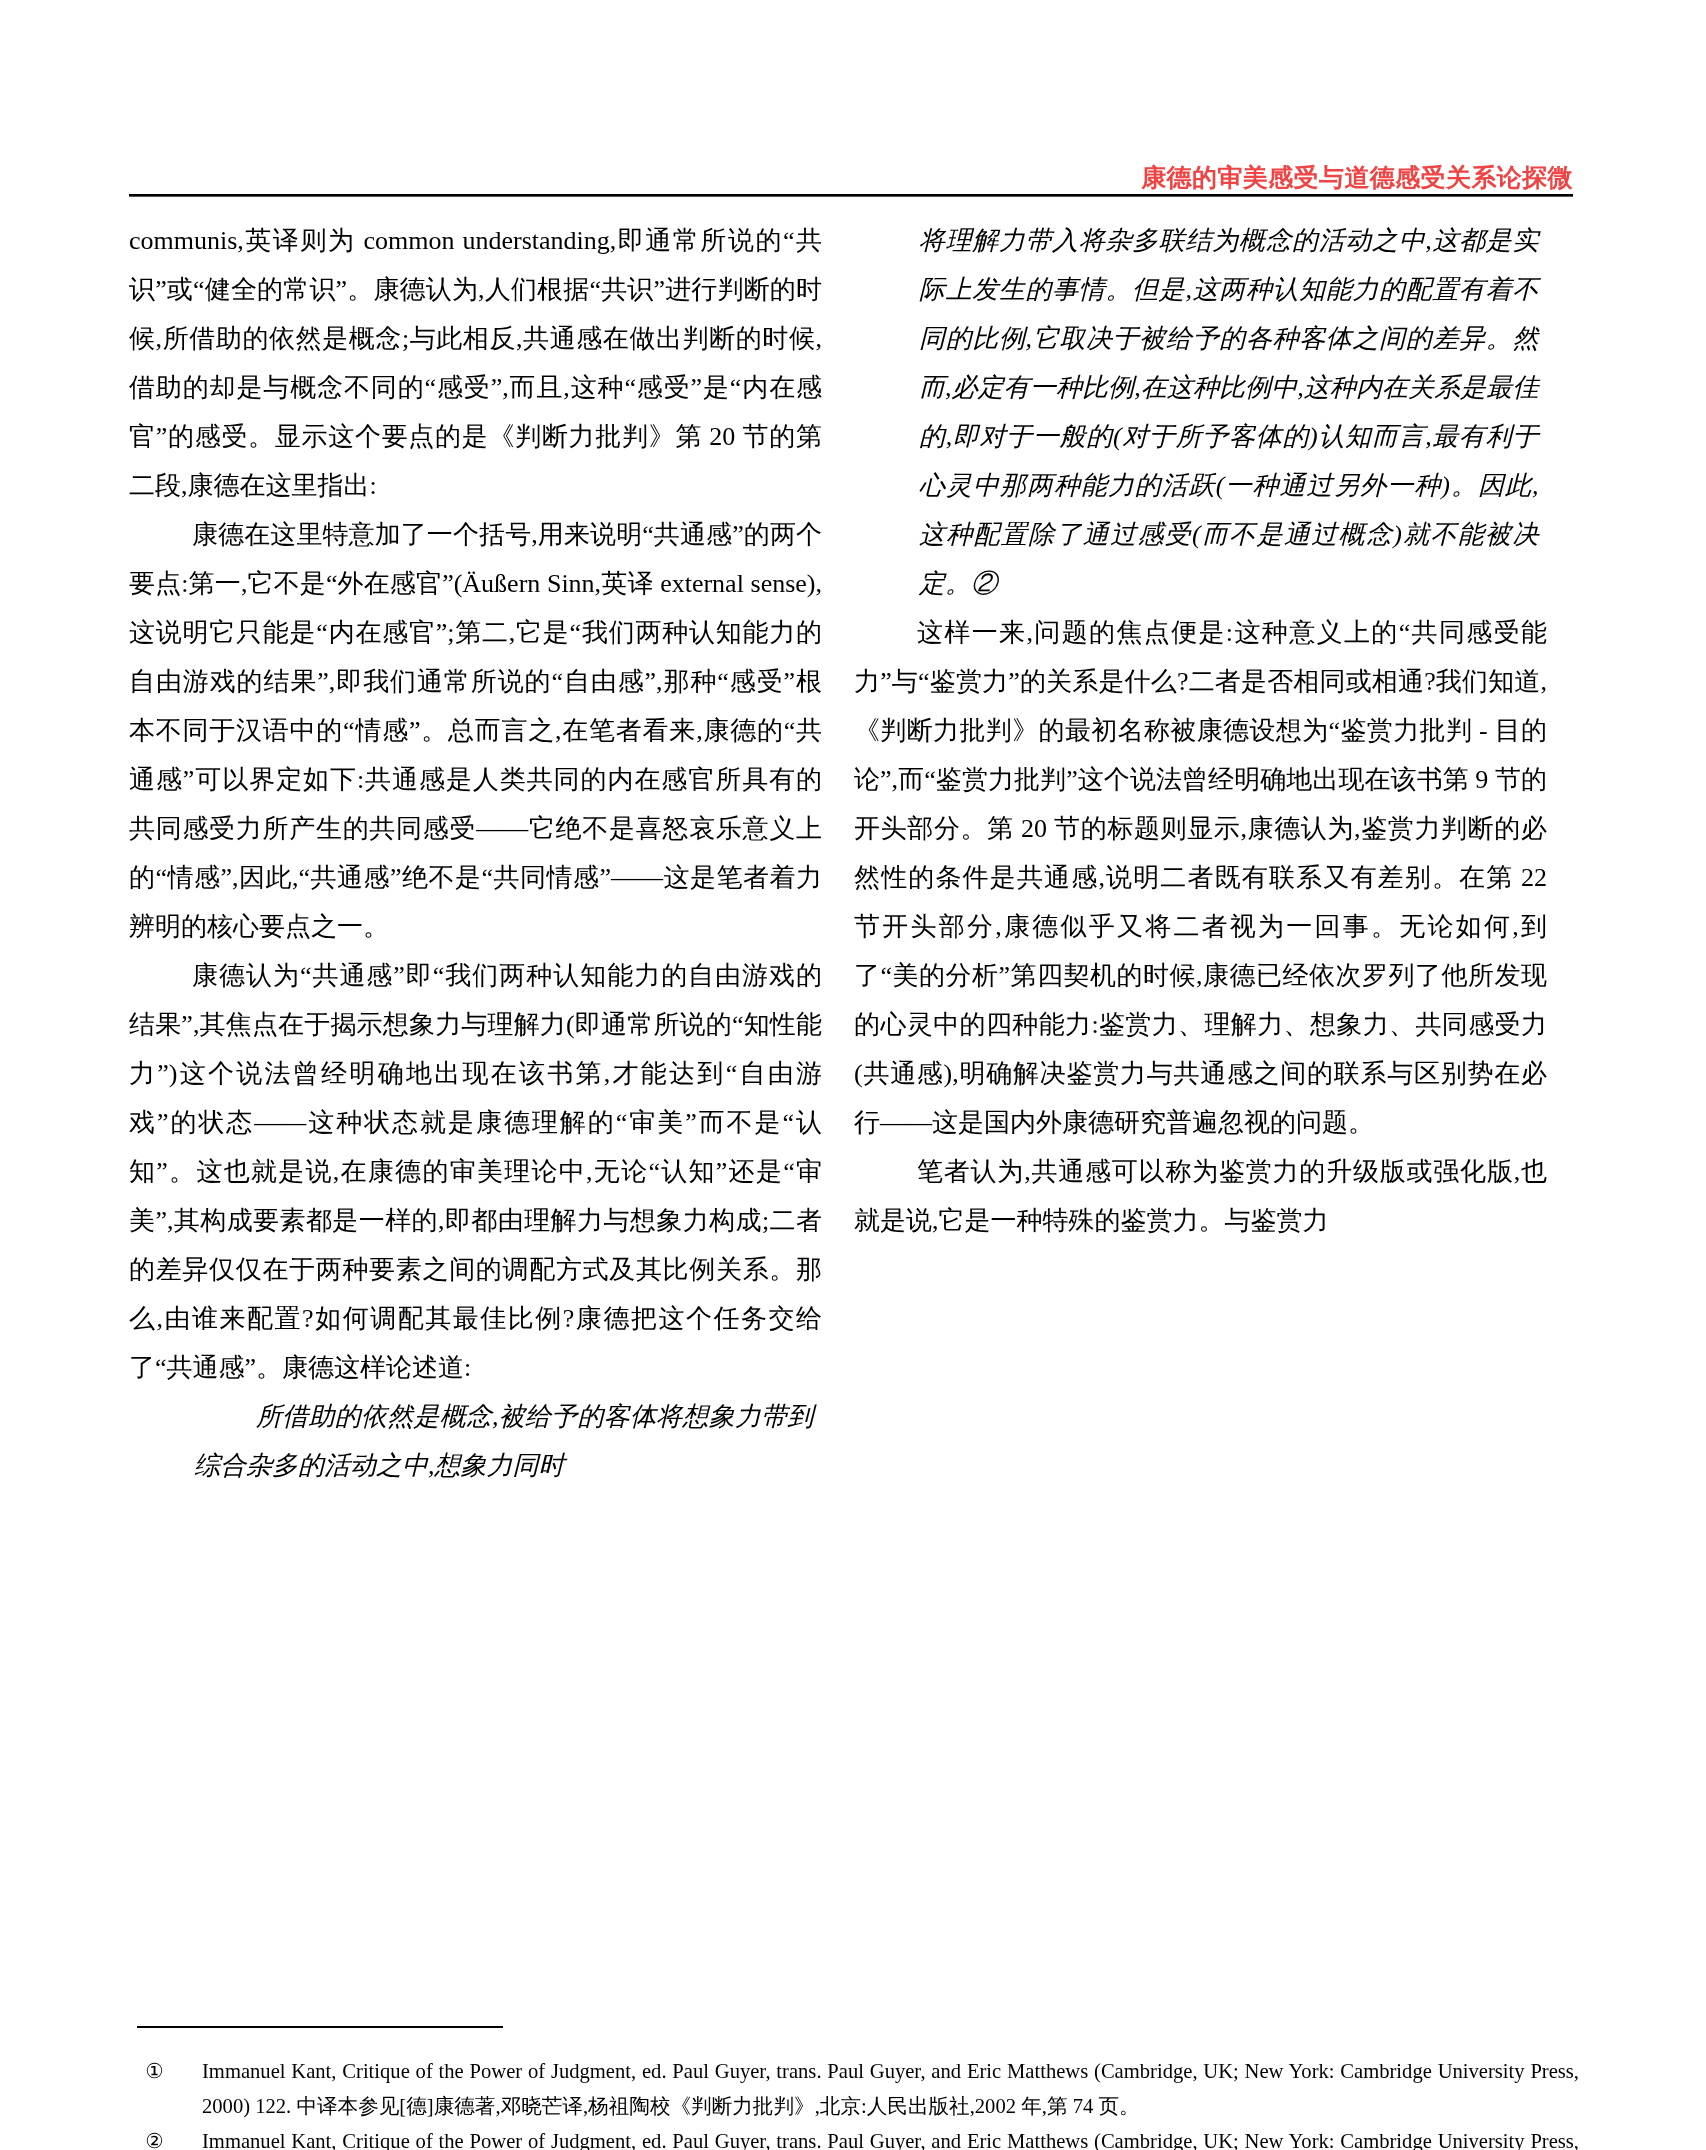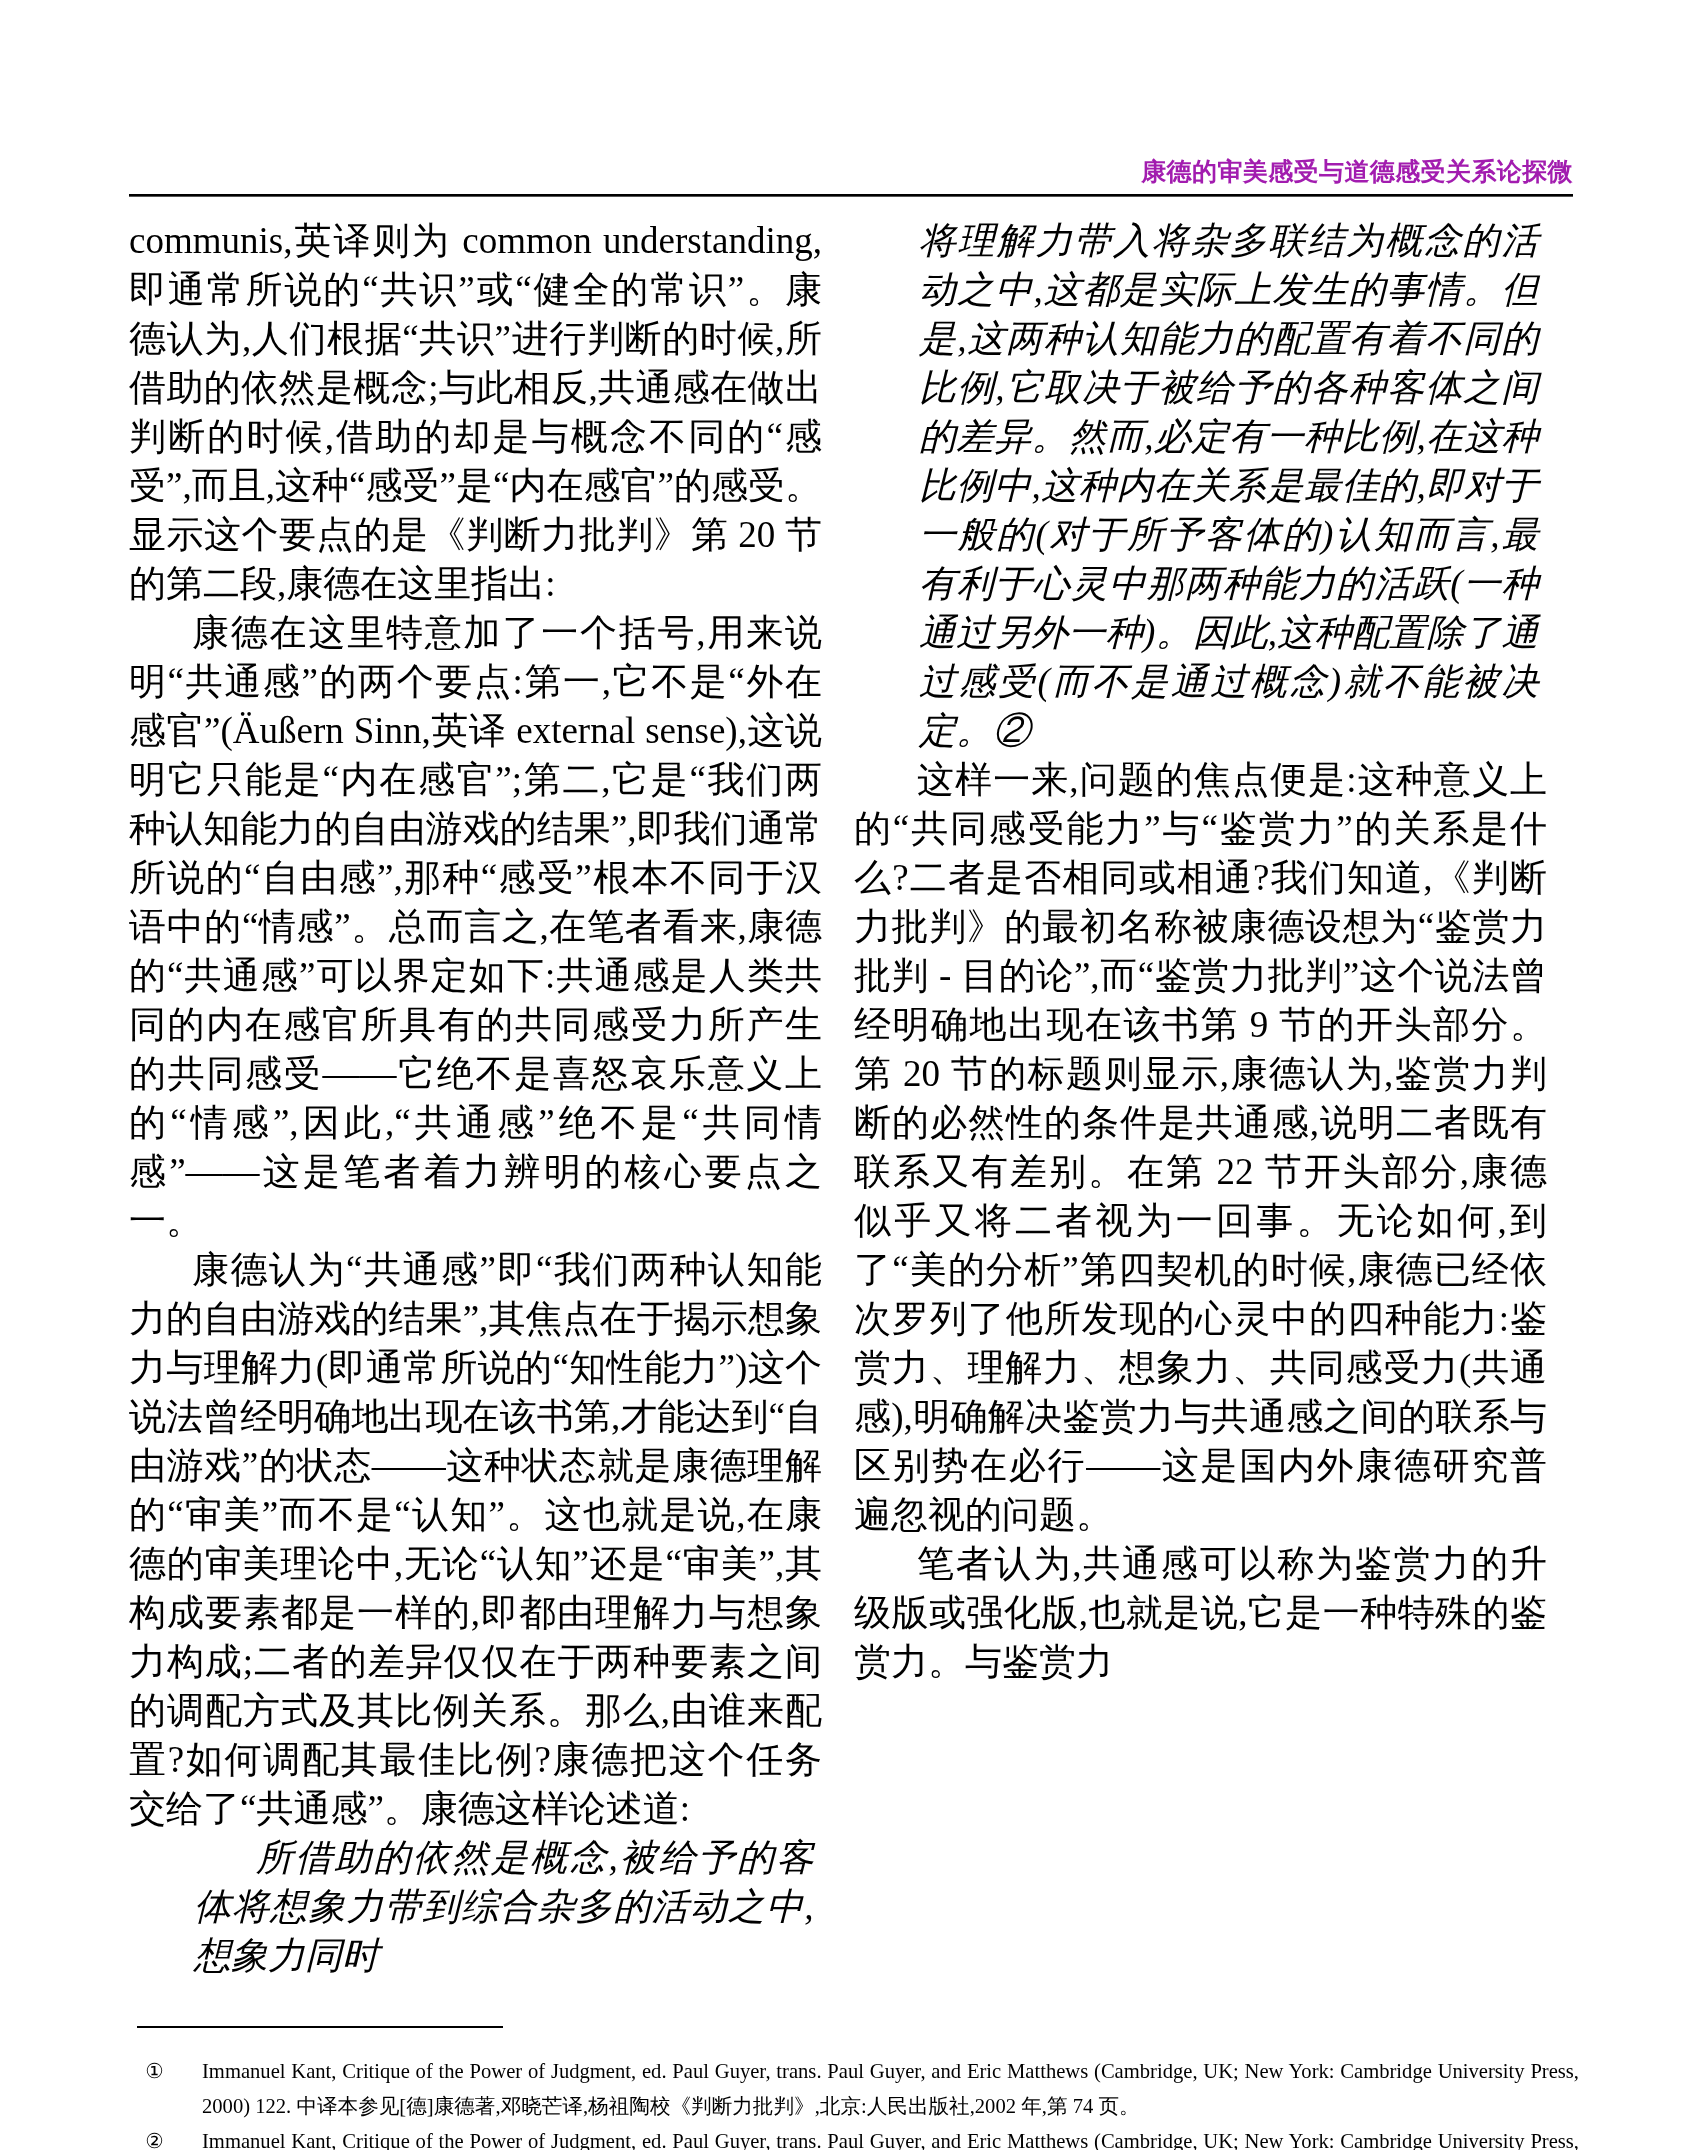--- a/index.html
+++ b/index.html
@@ -8,45 +8,45 @@
     width: 1707px;
     height: 2414px;
     margin: 0 auto;
     background: #ffffff;
     font-family: "Liberation Serif", serif;
     color: #000;
     overflow: hidden;
   }
   .running-head {
     position: absolute;
-    top: 155px;
+    top: 161px;
     left: 129px;
     width: 1444px;
     text-align: right;
     font-family: "Liberation Sans", sans-serif;
     font-weight: 700;
     font-size: 25px;
     letter-spacing: 0.4px;
-    color: #a21caf;
+    color: #ef4444;
     white-space: nowrap;
   }
   .head-rule {
     position: absolute;
     top: 194px;
     left: 129px;
     width: 1444px;
     height: 2.2px;
     background: #000;
     border-bottom: 0.9px solid #555;
   }
   .col {
     position: absolute;
     top: 216px;
     width: 693px;
-    font-size: 37px;
+    font-size: 26px;
     line-height: 49px;
     text-align: justify;
   }
   .col-left  { left: 129px; }
   .col-right { left: 854px; }
   .col p { margin: 0; padding: 0; }
   .body-p   { text-indent: 63px; }
   .no-indent { text-indent: 0; }
   .quote {
     margin: 0 8.6px 0 65px !important;

